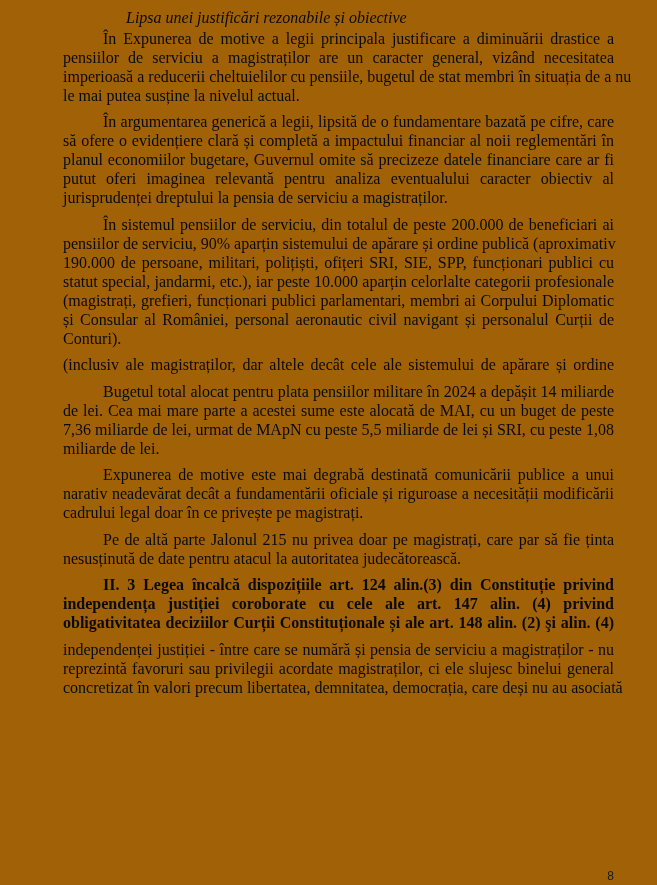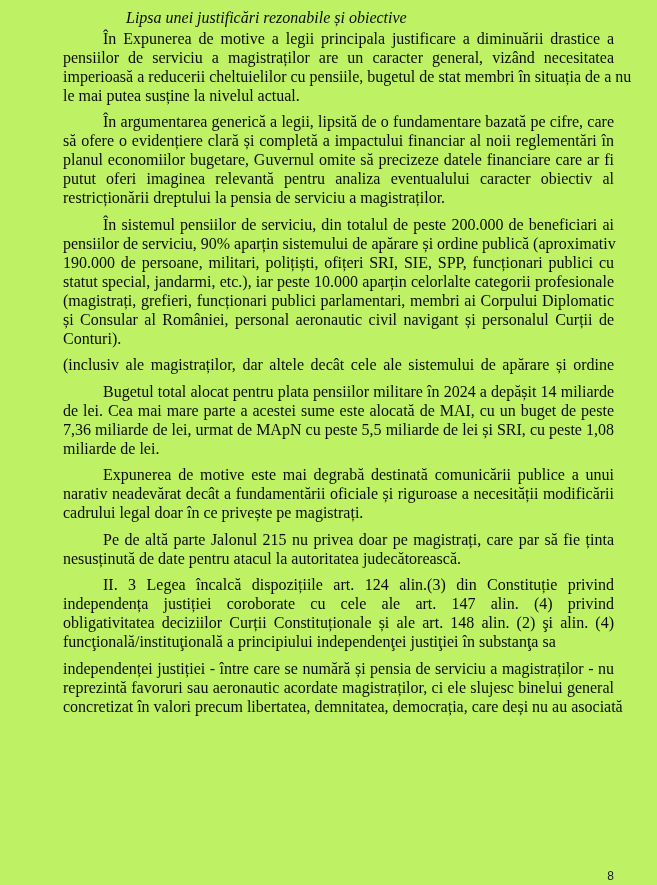--- a/index.html
+++ b/index.html
@@ -1,20 +1,20 @@
 <!DOCTYPE html>
 <html><head>
   <meta charset="utf-8">
   <style>
     html, body { margin: 0; padding: 0; background: #ffffff; }
     .page {
       position: relative;
       width: 657px;
       height: 885px;
-      background: #bef264;
+      background: #a16207;
       overflow: hidden;
     }
     .content {
       position: absolute;
       left: 63px;
       top: 7.5px;
       width: 551px;
       font-family: "Liberation Serif", "DejaVu Serif", serif;
       font-size: 16px;
       line-height: 19px;
@@ -31,21 +31,21 @@
     .line.last { text-align: left; text-align-last: left; }
     .para { margin: 0 0 7.5px 0; }
     .subheading {
       font-style: italic;
       padding-left: 63px;
       margin-bottom: 2px;
       height: 19px;
       line-height: 19px;
       white-space: nowrap;
     }
-    .heading { font-weight: normal; }
+    .heading { font-weight: bold; }
     .page-number {
       position: absolute;
       left: 560px;
       width: 54px;
       top: 869px;
       text-align: right;
       font-family: "Liberation Sans", "DejaVu Sans", sans-serif;
       font-size: 12px;
       line-height: 14px;
       color: #1a1a1a;
@@ -64,21 +64,21 @@
       <span class="line">pensiilor de serviciu a magistraților are un caracter general, vizând necesitatea</span>
       <span class="line">imperioasă a reducerii cheltuielilor cu pensiile, bugetul de stat membri în situația de a nu</span>
       <span class="line last">le mai putea susține la nivelul actual.</span>
     </div>
 
     <div class="para">
       <span class="line indent">În argumentarea generică a legii, lipsită de o fundamentare bazată pe cifre,  care</span>
       <span class="line">să ofere o evidențiere clară și completă a impactului financiar al noii reglementări în</span>
       <span class="line">planul economiilor bugetare, Guvernul omite să precizeze datele financiare care ar fi</span>
       <span class="line">putut oferi imaginea relevantă pentru analiza eventualului caracter obiectiv al</span>
-      <span class="line last">restricționării dreptului la pensia de serviciu a magistraților.</span>
+      <span class="line last">jurisprudenței dreptului la pensia de serviciu a magistraților.</span>
     </div>
 
     <div class="para">
       <span class="line indent">În sistemul pensiilor de serviciu, din totalul de peste 200.000 de beneficiari ai</span>
       <span class="line">pensiilor de serviciu, 90% aparțin sistemului de apărare și ordine publică (aproximativ</span>
       <span class="line">190.000 de persoane, militari, polițiști, ofițeri SRI, SIE, SPP, funcționari publici cu</span>
       <span class="line">statut special, jandarmi, etc.), iar peste 10.000 aparțin celorlalte categorii profesionale</span>
       <span class="line">(magistrați, grefieri, funcționari publici parlamentari, membri ai Corpului Diplomatic</span>
       <span class="line">și Consular al României, personal aeronautic civil navigant și personalul Curții de</span>
       <span class="line last">Conturi).</span>
@@ -103,26 +103,25 @@
 
     <div class="para">
       <span class="line indent">Pe de altă parte Jalonul 215 nu privea doar pe magistrați, care par să fie ținta</span>
       <span class="line last">nesusținută de date pentru atacul la autoritatea judecătorească.</span>
     </div>
 
     <div class="para heading">
       <span class="line indent">II. 3 Legea încalcă dispozițiile art. 124 alin.(3) din Constituție privind</span>
       <span class="line">independența justiției coroborate cu cele ale art. 147 alin. (4) privind</span>
       <span class="line">obligativitatea deciziilor Curții Constituționale și ale art. 148 alin. (2) şi alin. (4)</span>
-      <span class="line last">funcţională/instituţională a principiului independenţei justiţiei în substanţa sa</span>
     </div>
 
 
     <div class="para">
       <span class="line">independenței justiției - între care se numără și pensia de serviciu a magistraților - nu</span>
-      <span class="line">reprezintă favoruri sau aeronautic acordate magistraților, ci ele slujesc binelui general</span>
+      <span class="line">reprezintă favoruri sau privilegii acordate magistraților, ci ele slujesc binelui general</span>
       <span class="line">concretizat în valori precum libertatea, demnitatea, democrația, care deși nu au asociată</span>
     </div>
 
   </div>
 
   <div class="page-number">8</div>
 </div>
 
 </body></html>

